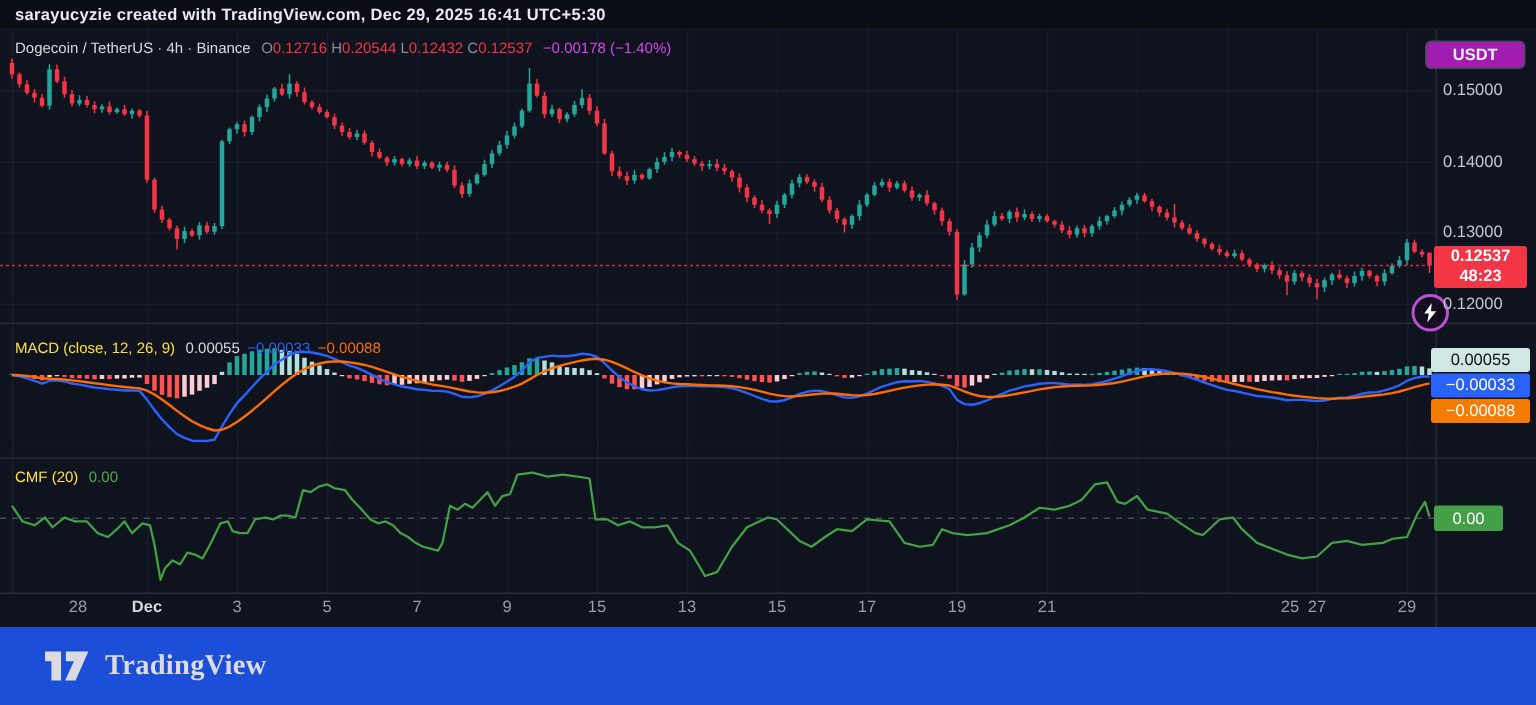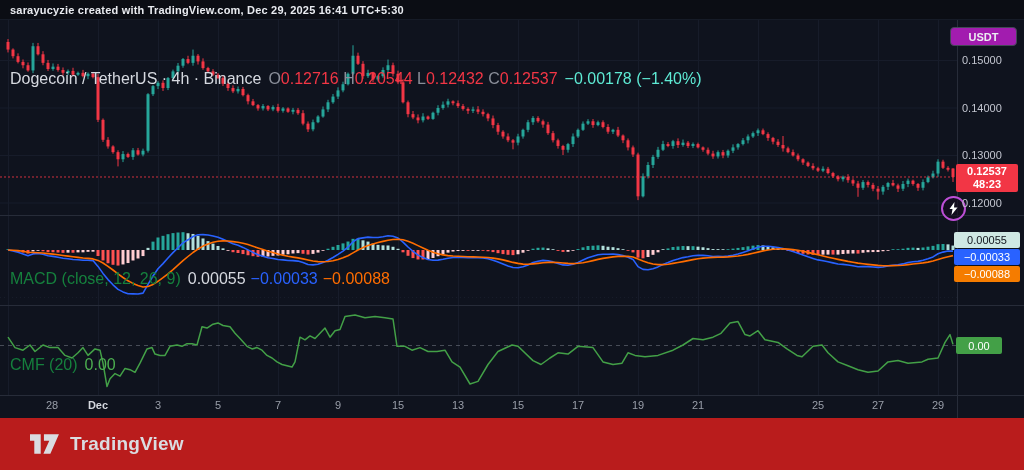--- a/index.html
+++ b/index.html
@@ -6,23 +6,23 @@
   .screen{position:relative;width:1024px;height:470px;background:#0f131e;overflow:hidden;
           font-family:"Liberation Sans","DejaVu Sans",sans-serif;-webkit-font-smoothing:antialiased;}
   
   .top-strip{position:absolute;top:0;left:0;width:1024px;height:20px;background:#0b0d14;
              border-bottom:1px solid #161b27;z-index:6;display:flex;align-items:center;
              padding-left:10px;box-sizing:border-box;}
   .top-strip span{font-size:11px;font-weight:700;color:#e9ebf0;letter-spacing:.2px;}
   
   #chart-svg{position:absolute;top:0;left:0;z-index:1;display:block;}
   
-  .pane-bar{position:absolute;z-index:3;font-size:16px;white-space:nowrap;display:flex;gap:7px;align-items:center;margin-top:43px;}
+  .pane-bar{position:absolute;z-index:3;font-size:10px;white-space:nowrap;display:flex;gap:7px;align-items:center;}
   .t-main{color:#d6d9e0;font-weight:500;}
-  .t-dim{color:#15803d;}
+  .t-dim{color:#fde047;}
   .ohlc .k{color:#8a8e99;}
   .ohlc .v{color:#f23645;}
   .val{font-weight:500;}
   
   .price-label{position:absolute;left:962px;transform:translateY(-50%);font-size:11px;color:#c3c6d0;z-index:2;}
   .time-label{position:absolute;top:399px;transform:translateX(-50%);font-size:11px;color:#999ea9;z-index:2;}
   .time-label.major{color:#d4d7de;font-weight:700;}
   
   .vbox{position:absolute;z-index:4;font-size:11px;font-weight:500;border-radius:2px;
         display:flex;align-items:center;justify-content:center;box-sizing:border-box;}
@@ -31,22 +31,22 @@
         font-size:11px;font-weight:700;line-height:13px;}
   
   .usdt-btn{position:absolute;top:27px;left:950px;width:67px;height:19px;background:#a21caf;
         border:1px solid #434856;border-radius:4px;color:#eceef2;font-size:11px;font-weight:700;
         display:flex;align-items:center;justify-content:center;z-index:4;cursor:pointer;
         font-family:inherit;padding:0;}
   
   .bolt-badge{position:absolute;left:941px;top:196px;width:21px;height:21px;border:2px solid #bd4fd6;
         border-radius:50%;z-index:1;background:rgba(22,10,30,.6);display:flex;align-items:center;justify-content:center;}
   
-  .footer{position:absolute;left:0;top:418px;width:1024px;height:52px;background:#b91c1c;z-index:6;
-        display:flex;align-items:center;padding-left:30px;box-sizing:border-box;gap:10px;}
+  .footer{position:absolute;left:0;top:418px;width:1024px;height:52px;background:#1d4ed8;z-index:6;
+        display:flex;align-items:center;padding-left:30px;box-sizing:border-box;gap:10px;font-family:Liberation Serif, serif;}
   .footer .brand{font-size:19px;font-weight:700;color:#dadce1;letter-spacing:.2px;}
 </style>
 </head>
 <body>
 
 <div class="screen">
 
   <div class="top-strip">
     <span>sarayucyzie created with TradingView.com, Dec 29, 2025 16:41 UTC+5:30</span>
   </div>
@@ -650,21 +650,21 @@
       <path d="M8.0 337.2 L15.0 347.6 L23.0 350.2 L30.0 345.0 L35.0 351.5 L43.0 345.0 L50.0 347.6 L58.0 347.6 L65.0 355.4 L72.0 358.0 L78.0 352.8 L83.0 347.6 L88.0 355.4 L95.0 348.9 L100.0 350.2 L103.0 363.2 L107.0 386.6 L110.0 378.8 L115.0 373.6 L120.0 376.2 L125.0 368.4 L130.0 369.7 L135.0 372.3 L140.0 363.2 L147.0 348.9 L152.0 347.6 L155.0 354.1 L160.0 355.4 L165.0 355.4 L170.0 346.3 L177.0 345.0 L182.0 346.3 L187.0 343.7 L192.0 343.7 L197.0 345.0 L202.0 326.8 L207.0 328.1 L213.0 324.2 L218.0 322.9 L223.0 325.5 L230.0 326.8 L235.0 333.3 L240.0 338.5 L247.0 346.3 L252.0 348.9 L257.0 347.6 L262.0 350.2 L267.0 355.4 L272.0 358.0 L277.0 361.9 L282.0 364.5 L287.0 365.8 L292.0 367.1 L295.0 361.9 L300.0 337.2 L305.0 339.8 L310.0 335.9 L315.0 338.5 L320.0 333.3 L325.0 328.1 L330.0 337.2 L335.0 330.7 L340.0 329.4 L345.0 316.4 L355.0 315.1 L365.0 317.7 L375.0 316.4 L385.0 317.7 L393.0 319.0 L397.0 346.3 L405.0 346.3 L412.0 350.2 L420.0 347.6 L428.0 351.5 L437.0 351.5 L445.0 350.2 L452.0 361.9 L460.0 367.1 L470.0 384.0 L478.0 381.4 L488.0 364.5 L498.0 351.5 L512.0 345.0 L518.0 346.3 L533.0 360.6 L541.0 364.5 L550.0 358.0 L558.0 352.8 L568.0 354.1 L578.0 346.3 L593.0 347.6 L603.0 361.9 L613.0 364.5 L622.0 363.2 L628.0 352.8 L635.0 355.4 L645.0 356.7 L658.0 355.4 L673.0 350.2 L683.0 345.0 L693.0 338.5 L703.0 339.8 L713.0 337.2 L721.0 333.3 L730.0 322.9 L738.0 321.6 L745.0 334.6 L750.0 335.9 L758.0 330.7 L765.0 339.8 L778.0 342.4 L787.0 348.9 L797.0 355.4 L802.0 356.7 L813.0 346.3 L822.0 345.0 L828.0 352.8 L838.0 361.9 L848.0 365.8 L858.0 369.7 L868.0 372.3 L878.0 371.0 L888.0 361.9 L898.0 360.6 L908.0 363.2 L922.0 361.9 L928.0 359.3 L938.0 358.0 L945.0 342.4 L950.0 334.6 L953.0 344.4 " fill="none" stroke="#43a047" stroke-width="1.5" stroke-linejoin="round"></path>
       <line x1="0" y1="215.5" x2="1024" y2="215.5" stroke="#272c39" stroke-width="1"></line>
       <line x1="0" y1="305.5" x2="1024" y2="305.5" stroke="#272c39" stroke-width="1"></line>
       <line x1="0" y1="395.5" x2="1024" y2="395.5" stroke="#272c39" stroke-width="1"></line>
       <line x1="957.5" y1="20" x2="957.5" y2="418" stroke="#272c39" stroke-width="1"></line>
     </svg>
 
   <div class="pane-bar" style="top:27px;left:10px;">
     <span class="t-main">Dogecoin / TetherUS · 4h · Binance</span>
     <span class="ohlc" id="ohlc-values"><span class="k">O</span><span class="v">0.12716 </span><span class="k">H</span><span class="v">0.20544 </span><span class="k">L</span><span class="v">0.12432 </span><span class="k">C</span><span class="v">0.12537 </span></span>
-    <span class="val" style="color:#5eead4;">−0.00178 (−1.40%)</span>
+    <span class="val" style="color:#d946ef;">−0.00178 (−1.40%)</span>
   </div>
 
   <div class="pane-bar" style="top:227px;left:10px;">
     <span class="t-dim">MACD (close, 12, 26, 9)</span>
     <span id="macd-values"><span class="val" style="color: rgb(214, 217, 224); margin-right: 5px;">0.00055</span><span class="val" style="color: rgb(41, 98, 255); margin-right: 5px;">−0.00033</span><span class="val" style="color: rgb(255, 109, 0); margin-right: 5px;">−0.00088</span></span>
   </div>
 
   <div class="pane-bar" style="top:313px;left:10px;">
     <span class="t-dim">CMF (20)</span>
     <span class="val" style="color:#4caf50;">0.00</span>
@@ -685,21 +685,21 @@
       <div class="time-label" style="left: 218px;">5</div>
       <div class="time-label" style="left: 278px;">7</div>
       <div class="time-label" style="left: 338px;">9</div>
       <div class="time-label" style="left: 398px;">15</div>
       <div class="time-label" style="left: 458px;">13</div>
       <div class="time-label" style="left: 518px;">15</div>
       <div class="time-label" style="left: 578px;">17</div>
       <div class="time-label" style="left: 638px;">19</div>
       <div class="time-label" style="left: 698px;">21</div>
       <div class="time-label" style="left: 758px; margin-top: 40px;">23</div>
-      <div class="time-label" style="left: 818px;">25</div>
+      <div class="time-label" style="left: 860px;">25</div>
       <div class="time-label" style="left: 878px;">27</div>
       <div class="time-label" style="left: 938px;">29</div>
     </div>
 
   <div class="last-price-box">
     <div>0.12537</div>
     <div>48:23</div>
   </div>
 
   <div id="macd-boxes">

